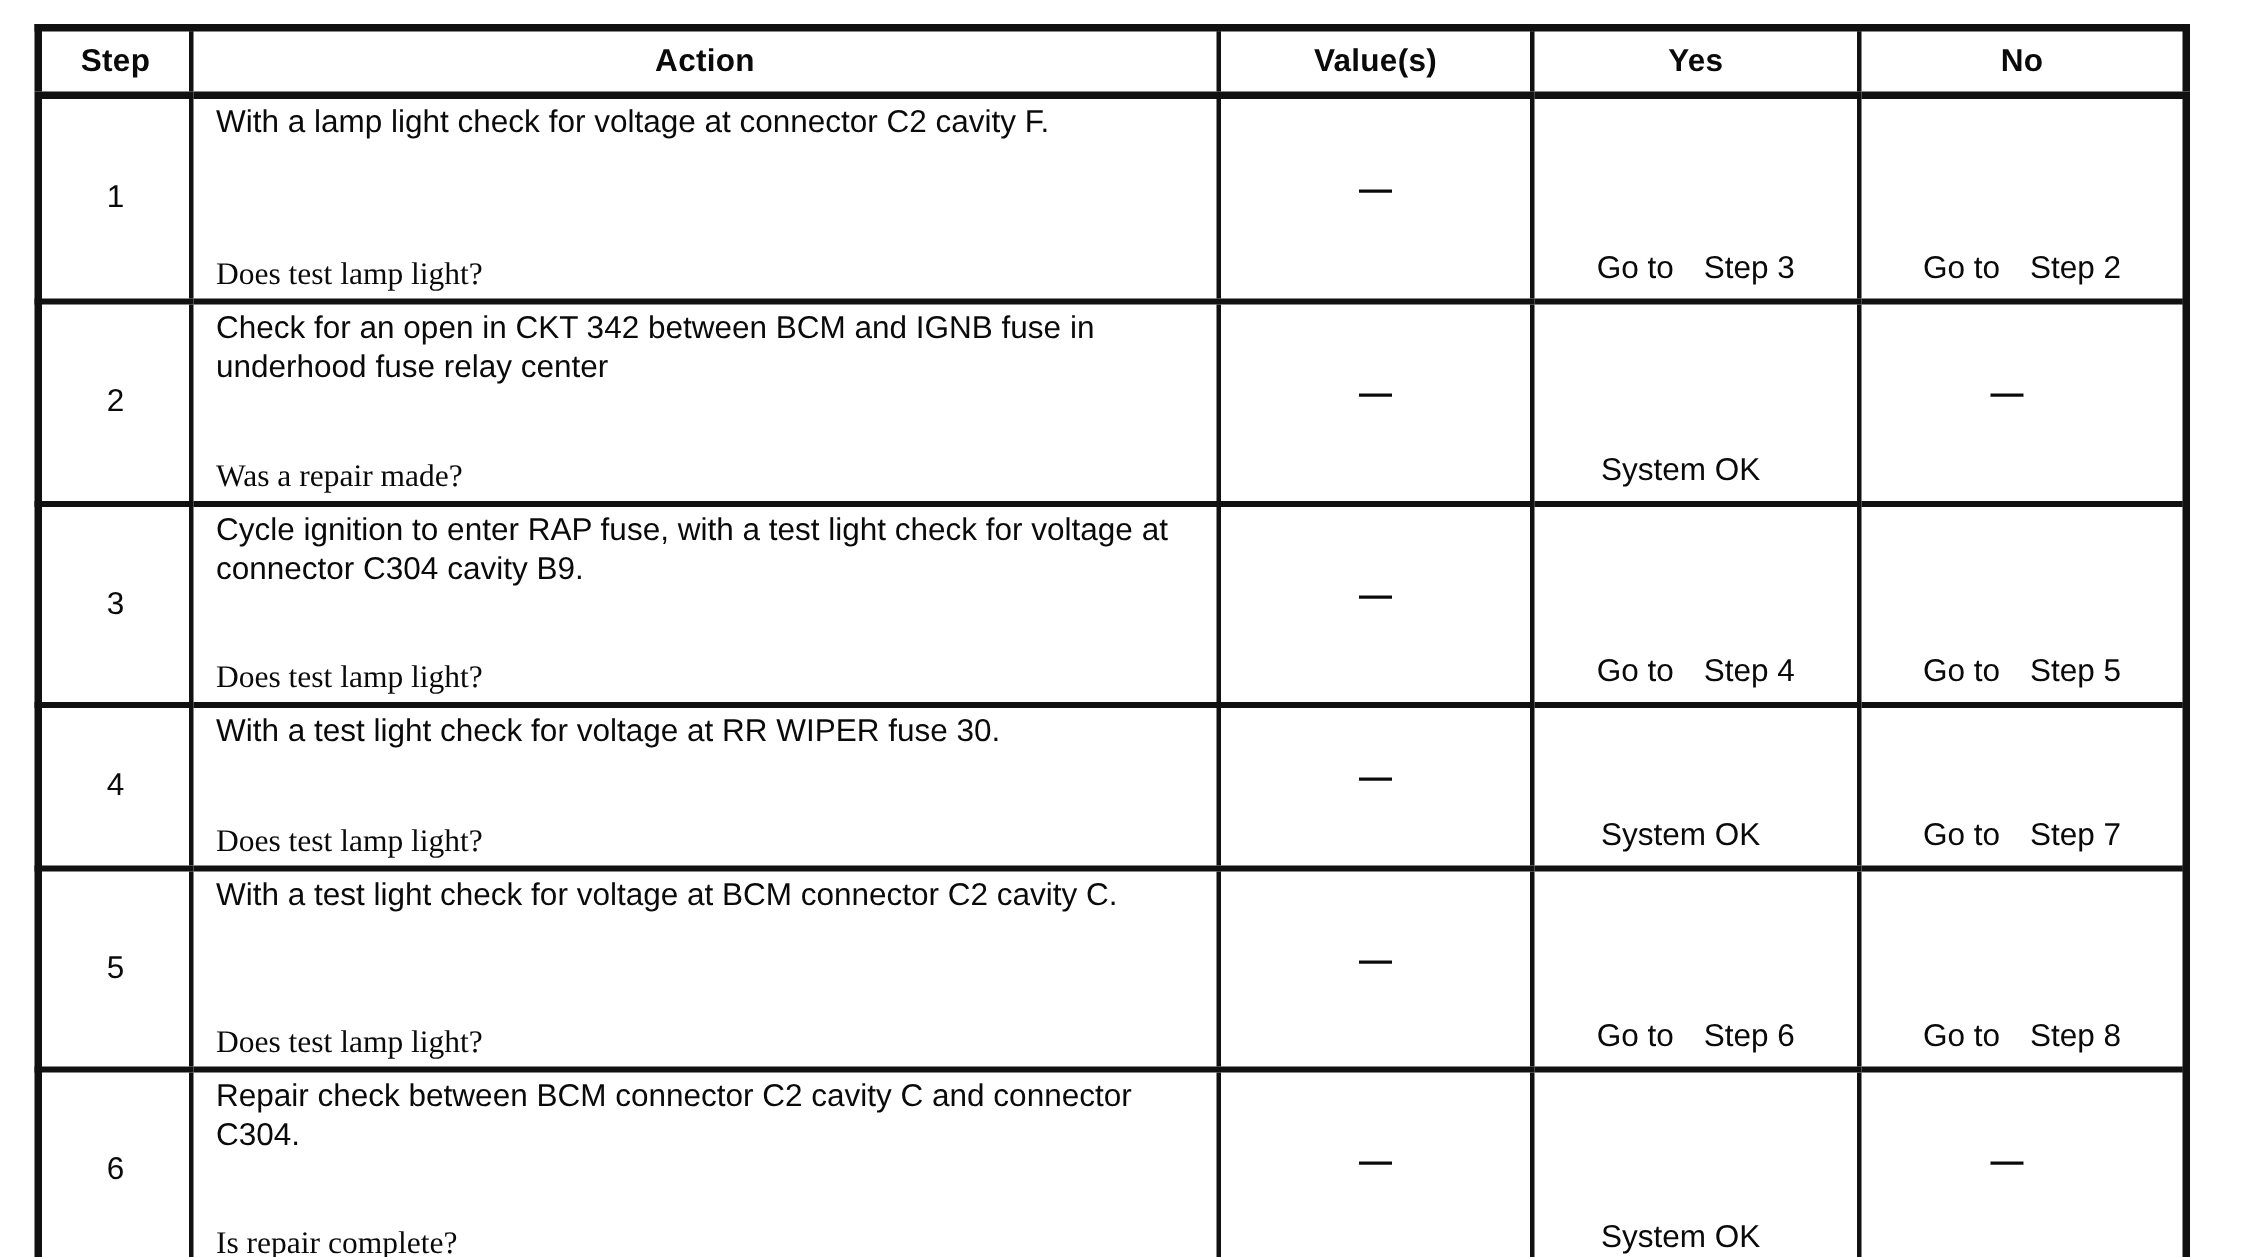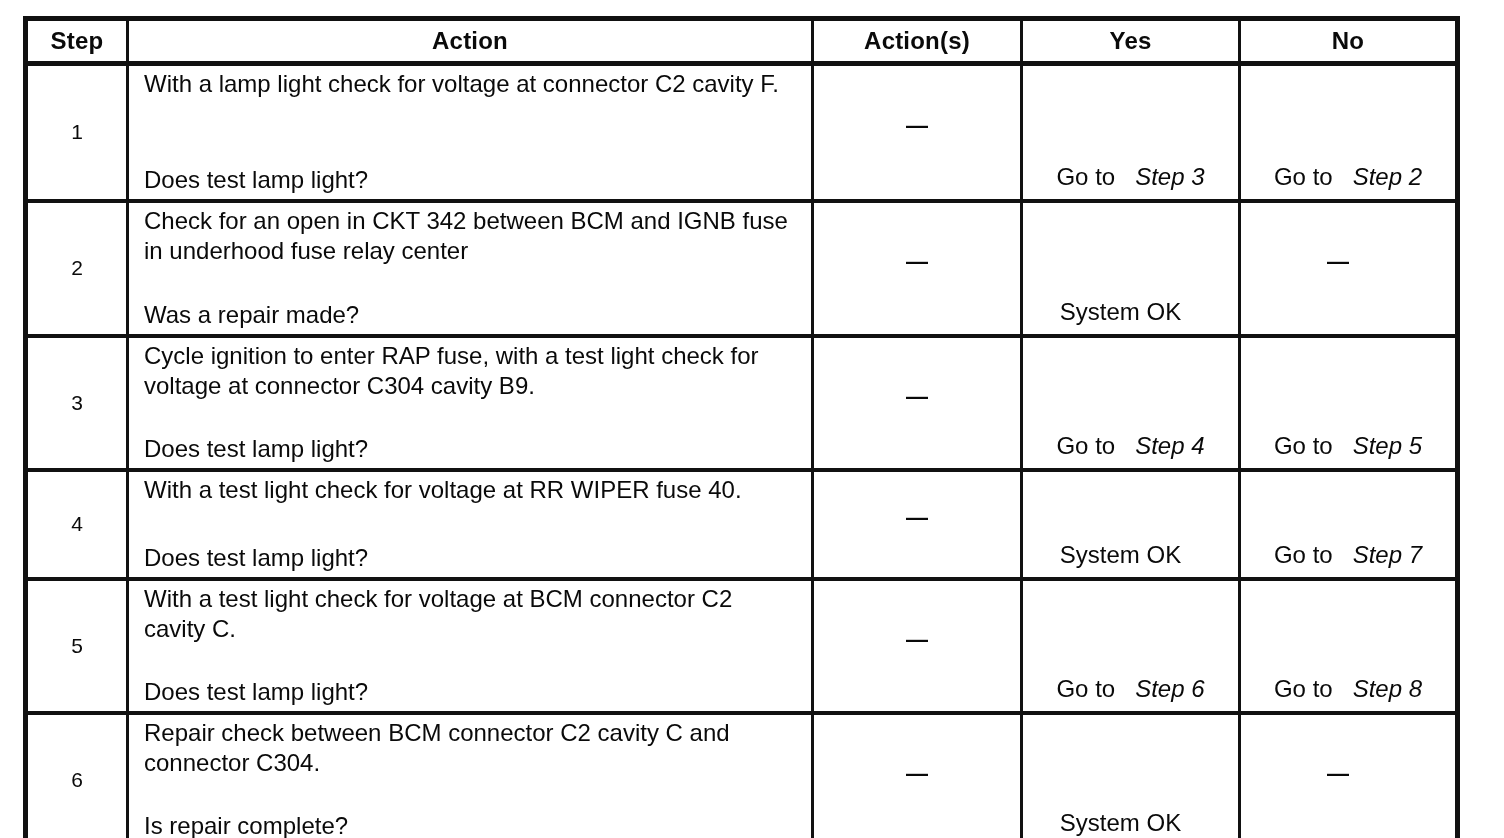--- a/index.html
+++ b/index.html
@@ -25,21 +25,21 @@
     top: 16px;
     width: 1432px;
     border-collapse: collapse;
     table-layout: fixed;
     border: 5px solid #111;
   }
   th, td {
     border: 3px solid #111;
     border-top-width: 4px;
     border-bottom-width: 4px;
-    font-size: 24px;
+    font-size: 21px;
     line-height: 1.25;
     overflow: hidden;
   }
   th {
     height: 38px;
     font-weight: bold;
     text-align: center;
     vertical-align: middle;
     border-bottom-width: 5px;
     letter-spacing: 0.2px;
@@ -63,20 +63,21 @@
     padding: 3px 12px 30px 15px;
   }
   td.c-action .act {
     display: block;
   }
   td.c-action .q {
     position: absolute;
     left: 15px;
     bottom: 4px;
     white-space: nowrap;
+    font-family: Liberation Serif, serif;
   }
   td.c-val {
     text-align: center;
     vertical-align: middle;
     font-weight: bold;
     font-size: 22px;
     padding-bottom: 14px;
   }
   td.c-yes, td.c-no {
     text-align: center;
@@ -84,41 +85,40 @@
     padding-bottom: 7px;
     white-space: nowrap;
   }
   td.c-yes.mid, td.c-no.mid {
     vertical-align: middle;
     font-weight: bold;
     font-size: 22px;
     padding-bottom: 14px;
   }
   .it {
-    font-style: italic;
     margin-left: 20px;
   }
 </style>
 </head>
 <body>
 
 <div class="page">
   <table class="diag">
     <colgroup>
       <col style="width:102px">
       <col style="width:685px">
       <col style="width:209px">
       <col style="width:218px">
       <col style="width:218px">
     </colgroup>
     <thead>
       <tr>
         <th>Step</th>
         <th>Action</th>
-        <th>Action(s)</th>
+        <th>Value(s)</th>
         <th>Yes</th>
         <th>No</th>
       </tr>
     </thead>
     <tbody>
 
       <tr class="r1">
         <td class="c-step">1</td>
         <td class="c-action">
           <span class="act">With a lamp light check for voltage at connector C2 cavity F.</span>
@@ -159,21 +159,21 @@
           <span>Go to</span><span class="it">Step 4</span>
         </td>
         <td class="c-no">
           <span>Go to</span><span class="it">Step 5</span>
         </td>
       </tr>
 
       <tr class="r4">
         <td class="c-step">4</td>
         <td class="c-action">
-          <span class="act">With a test light check for voltage at RR WIPER fuse 40.</span>
+          <span class="act">With a test light check for voltage at RR WIPER fuse 30.</span>
           <span class="q">Does test lamp light?</span>
         </td>
         <td class="c-val">—</td>
         <td class="c-yes">
           <span>System OK</span><span class="it"></span>
         </td>
         <td class="c-no">
           <span>Go to</span><span class="it">Step 7</span>
         </td>
       </tr>

